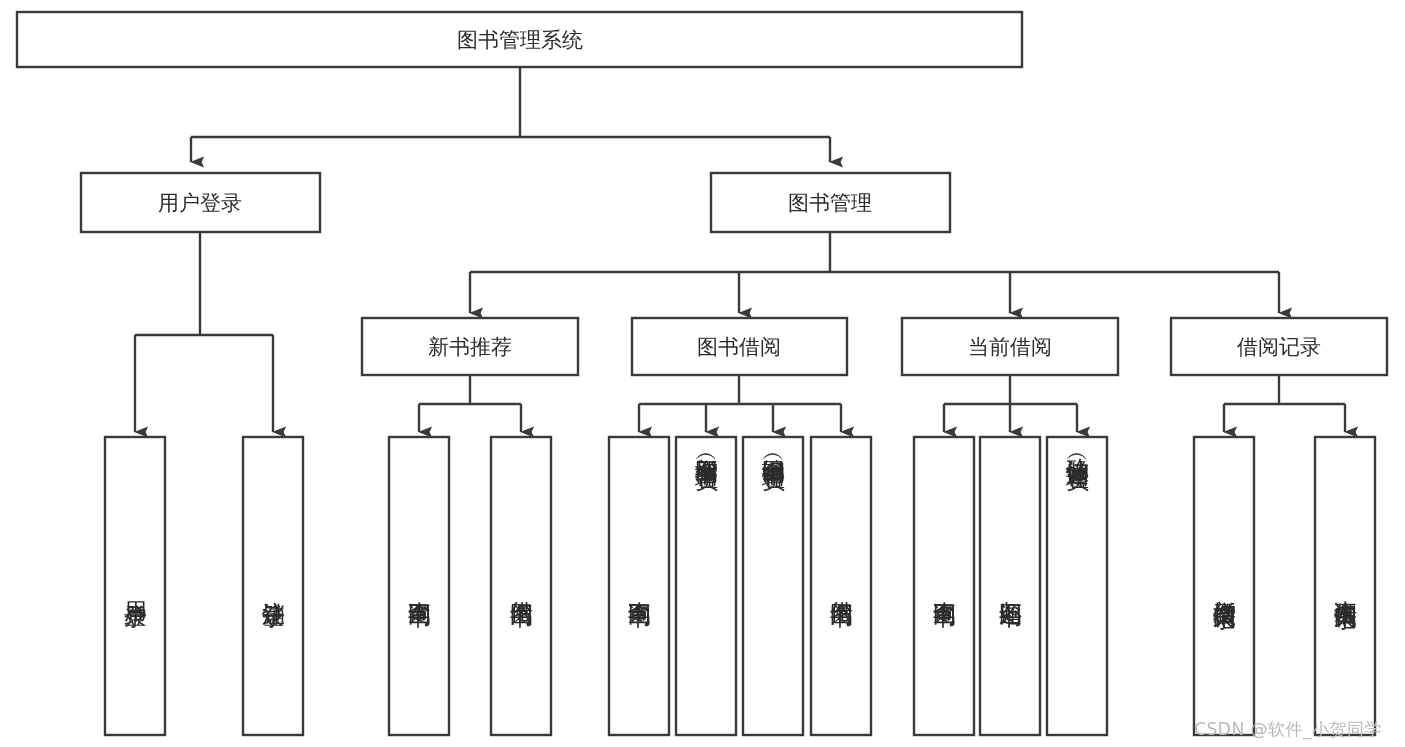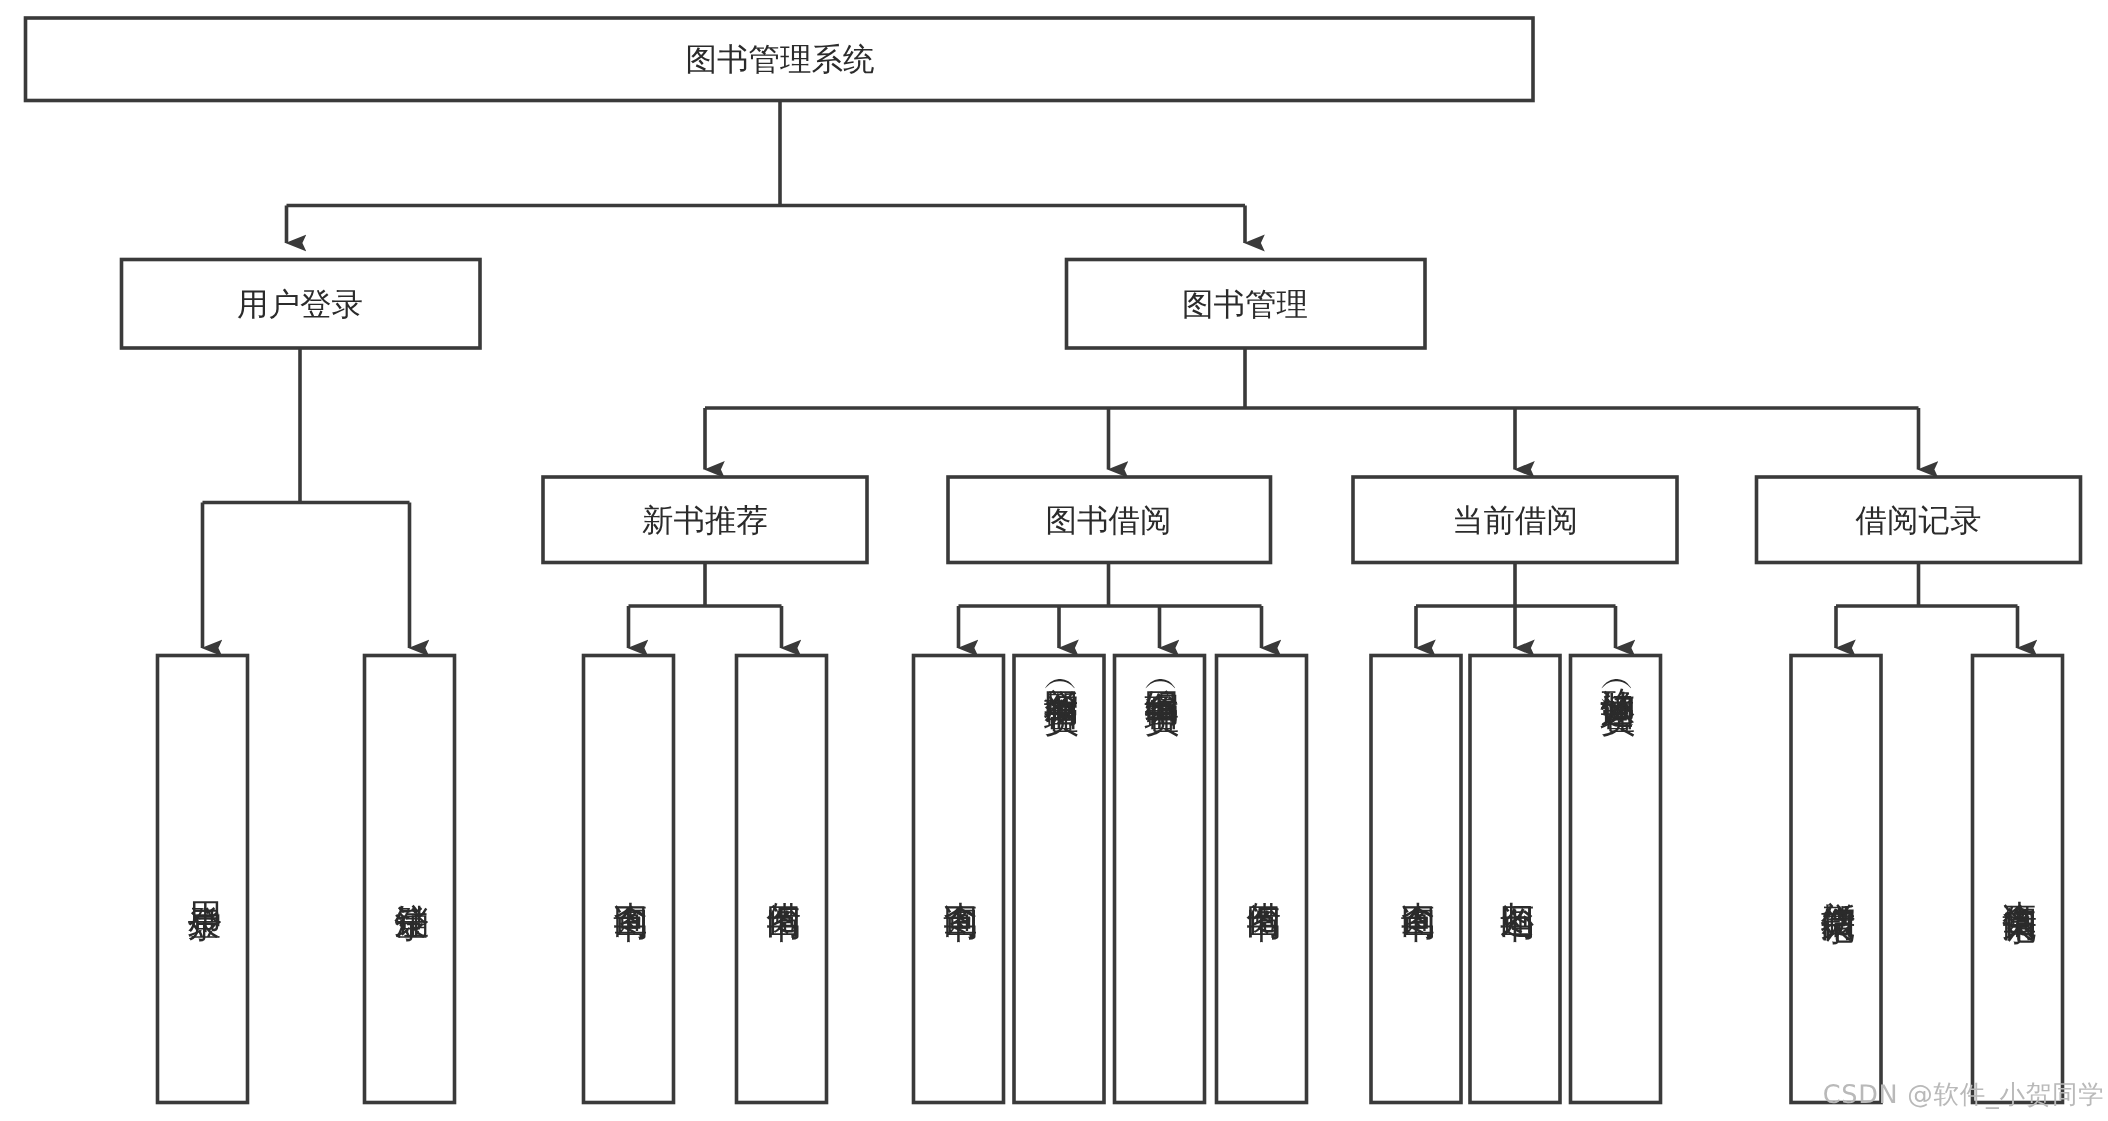--- a/index.html
+++ b/index.html
@@ -62,21 +62,21 @@
     font-family: "DejaVu Sans", "Liberation Sans", sans-serif;
     font-size: 23px;
     line-height: 1.04;
     letter-spacing: 1.5px;
     color: #2b2b2b;
     white-space: nowrap;
     text-align: center;
   }
   #watermark {
     position: absolute;
-    right: 2px;
+    right: 23px;
     bottom: 6px;
     font-family: "DejaVu Sans", "Liberation Sans", sans-serif;
     font-size: 17px;
     color: #b9b9b9;
     letter-spacing: 0.5px;
     white-space: nowrap;
   }
 </style>
 </head>
 <body>

